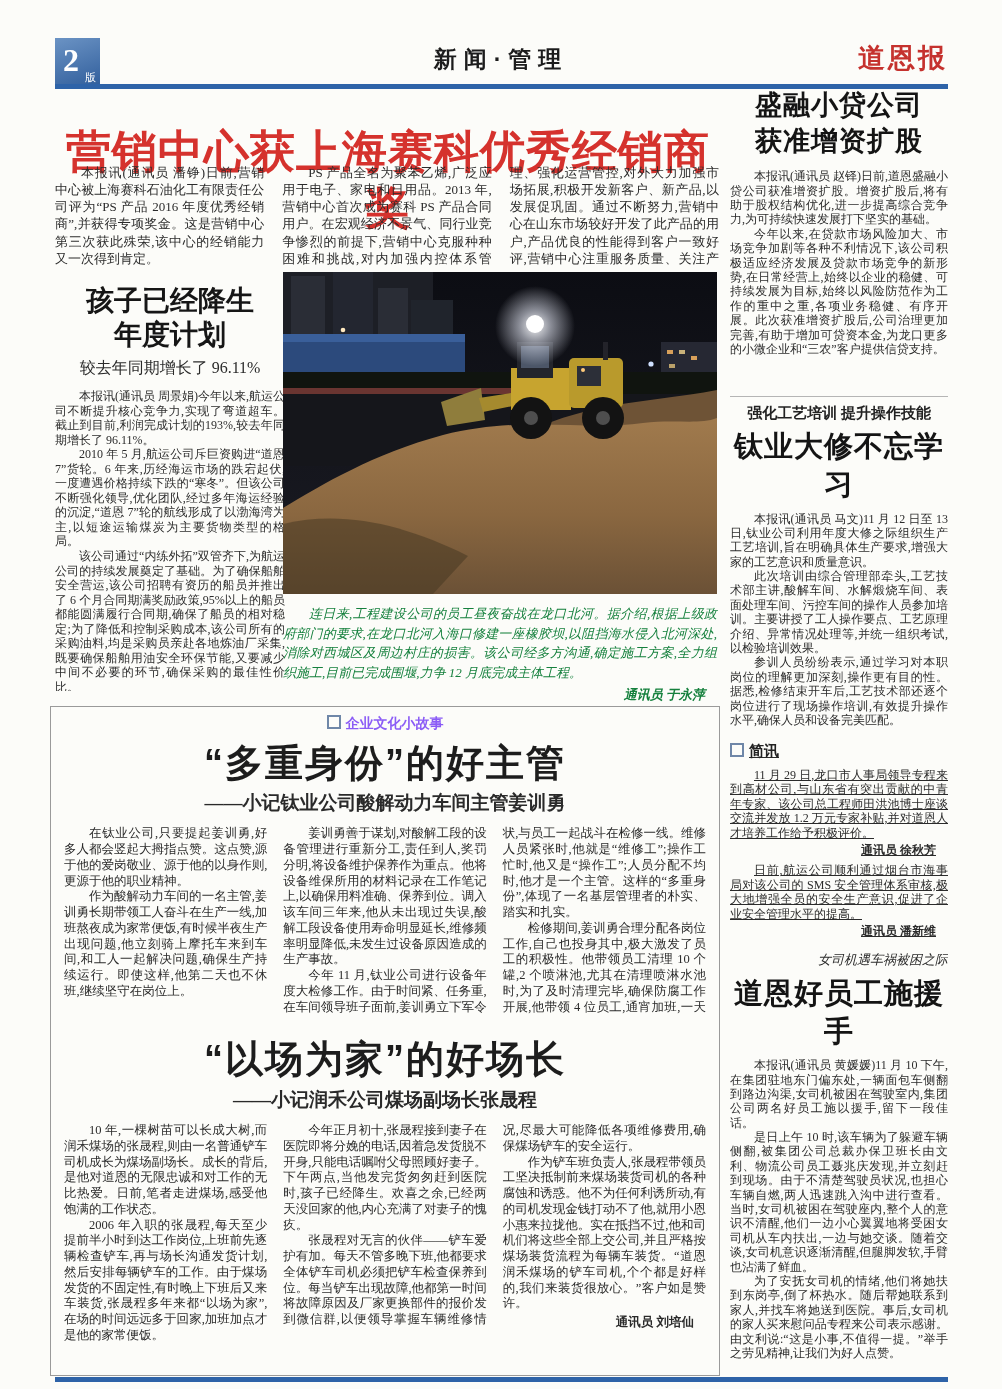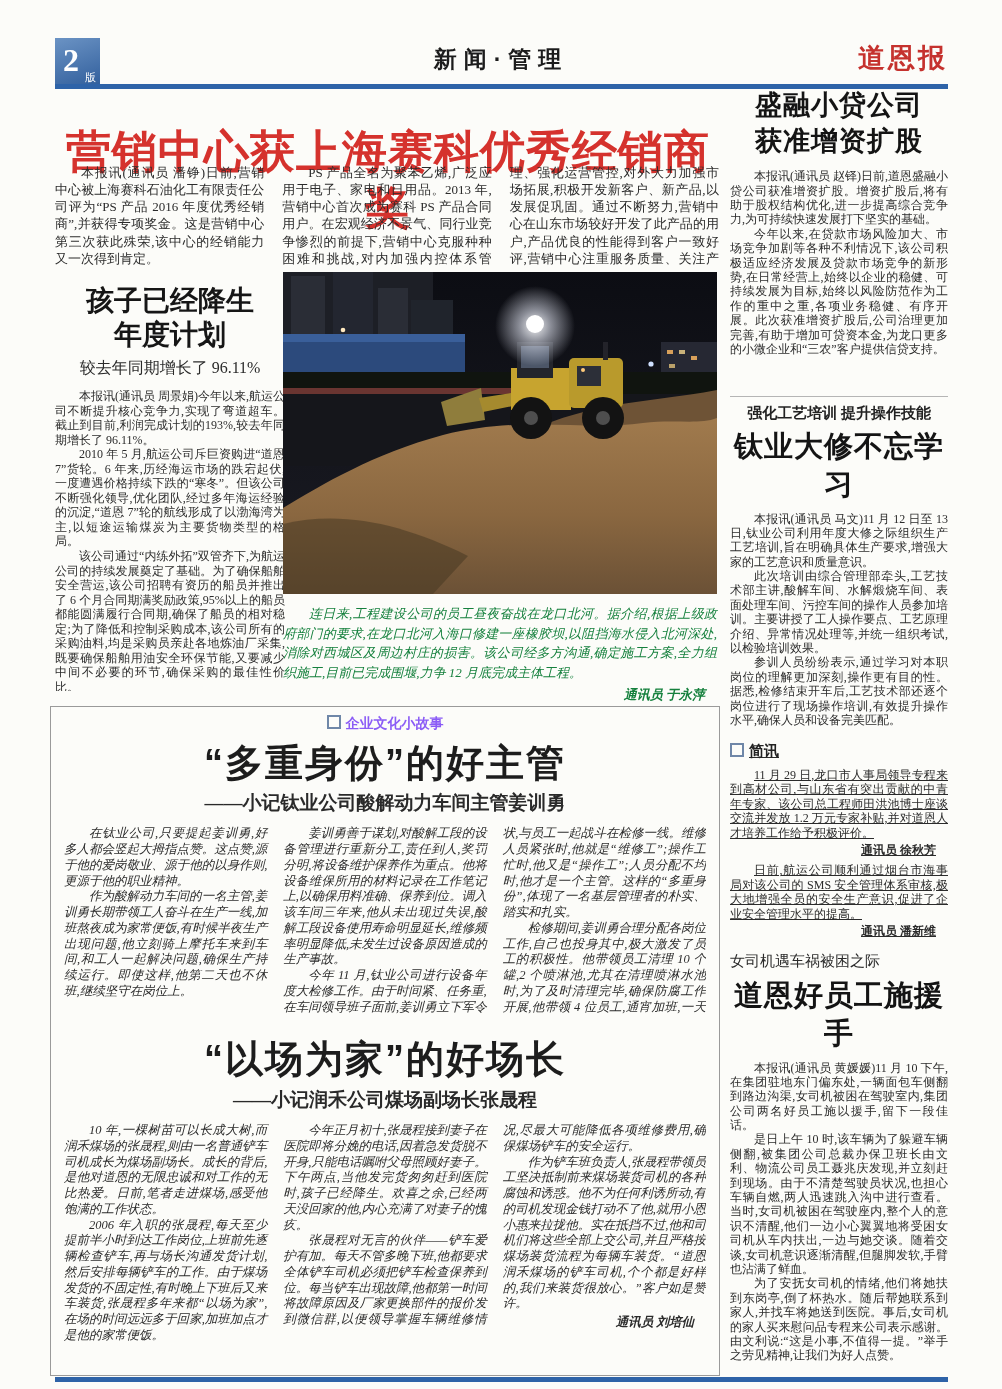--- a/index.html
+++ b/index.html
@@ -43,30 +43,30 @@
   .sec-shengrong{top:88px;height:302px;}
   .rh2{margin:0 0 10px;text-align:center;font:900 27px/1.32 "Liberation Sans","DejaVu Sans",sans-serif;color:#141414;letter-spacing:1px;}
   .sec-sep{position:absolute;left:0;right:0;top:396px;border-top:1px solid #b5b5b5;}
   .sec-titanium{top:402px;height:334px;}
   .kicker{text-align:center;font-size:15px;font-weight:700;margin:2px 0 5px;color:#222;}
   .rh2.sm{font-size:29px;margin-bottom:8px;}
   .sec-briefs{top:742px;height:208px;text-decoration:underline;}
   .briefs-title{font:700 15px/1.2 "Liberation Sans","DejaVu Sans",sans-serif;margin:0 0 8px;color:#222;}
   .sq{display:inline-block;width:10px;height:10px;border:2px solid #6f87a8;margin-right:5px;vertical-align:-1px;}
   .sec-rescue{top:952px;height:428px;}
-  .kicker2{text-align:left;font-size:15px;margin:0 0 6px;font-weight:400;}
+  .kicker2{text-align:right;font-size:13px;margin:0 0 6px;font-weight:400;font-style:italic;}
 
   
   .culture{position:absolute;left:50px;top:706px;width:670px;height:670px;box-sizing:border-box;
            border:1px solid #9a9a9a;padding:8px 13px;background:#fcfcf9;}
   .kicker3{font:700 14px/1.2 "Liberation Sans","DejaVu Sans",sans-serif;color:#8b5cf6;text-align:center;}
   .c-head{margin:10px 0 5px;text-align:center;font:900 38px/1.15 "Liberation Sans","DejaVu Sans",sans-serif;
           color:#1d1d1d;letter-spacing:2px;}
   .c-sub{text-align:center;font-size:19px;font-weight:700;margin:0 0 10px;color:#2a2a2a;}
-  .cols{column-count:3;column-gap:16px;column-fill:auto;font-size:12.5px;line-height:1.26;overflow:hidden;font-style:italic;}
+  .cols{column-count:3;column-gap:16px;column-fill:auto;font-size:12.5px;line-height:1.26;overflow:hidden;}
   .cols.s1{height:202px;}
   .cols.s2{height:226px;}
 </style>
 </head>
 <body>
 
 <div class="page">
 
   <div class="pgbox">
     <span class="pg-num">2</span>

